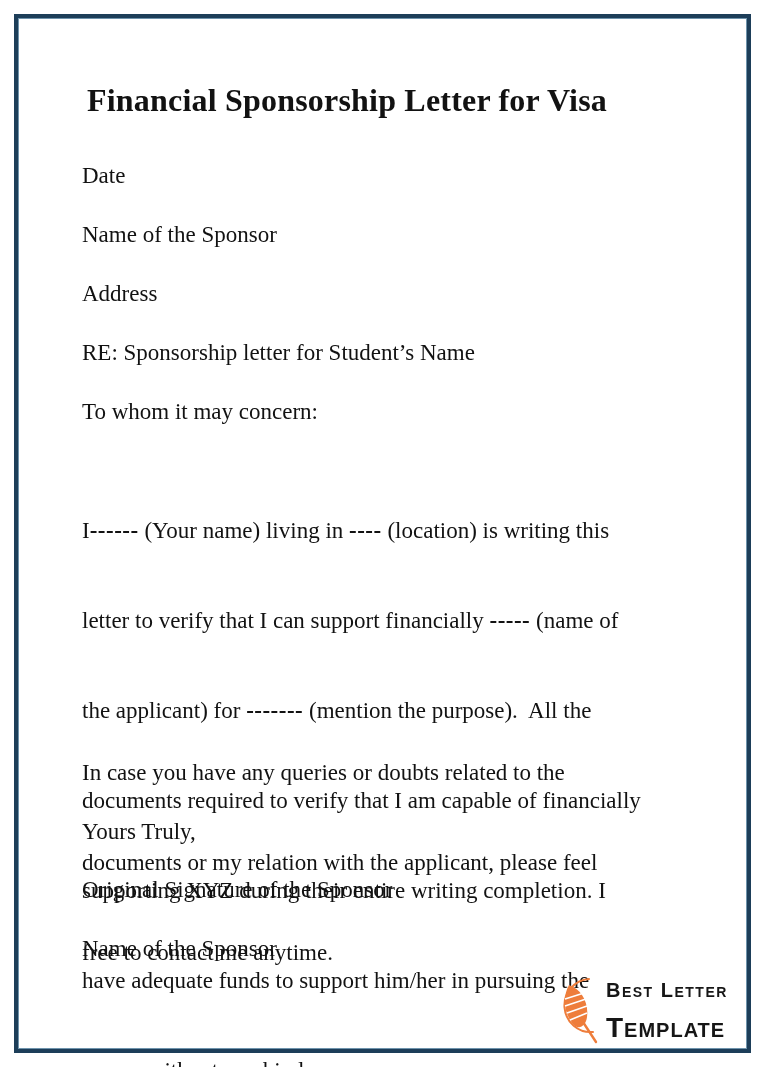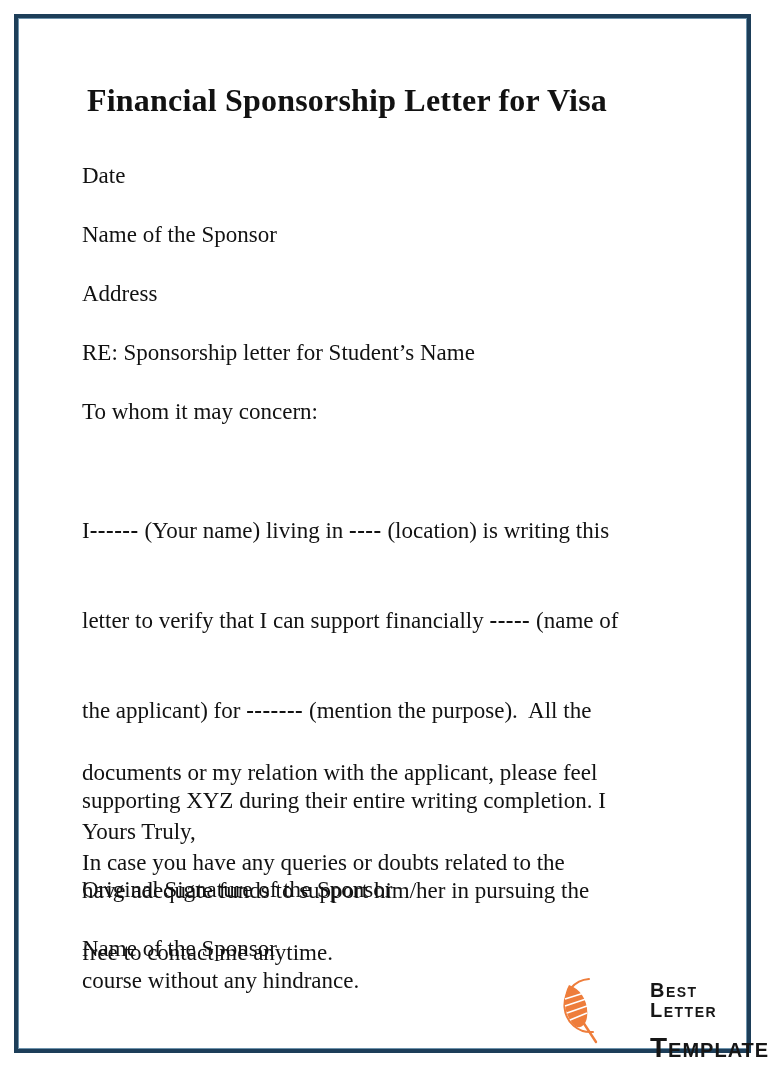--- a/index.html
+++ b/index.html
@@ -43,21 +43,20 @@
   }
   .block b { font-weight: 700; letter-spacing: 0.5px; }
   .pline { white-space: pre-wrap; }
 
   .logo {
     position: absolute;
     left: 552px;
     top: 972px;
     display: flex;
     align-items: flex-start;
-    gap: 44px;
   }
   .logo-icon { width: 52px; height: 80px; flex: 0 0 auto; }
   .logo-text {
     margin-left: 2px;
     padding-top: 8px;
     font-family: "Liberation Sans", "DejaVu Sans", sans-serif;
     color: var(--logo_text, #161616);
     line-height: 1;
   }
   .logo-line1 {
@@ -84,28 +83,29 @@
 <div class="block" style="top:161px">Date</div>
 <div class="block" style="top:220px">Name of the Sponsor</div>
 <div class="block" style="top:279px">Address</div>
 <div class="block" style="top:338px">RE: Sponsorship letter for Student’s Name</div>
 <div class="block" style="top:397px">To whom it may concern:</div>
 
 <div class="block" style="top:456px">
   <div class="pline"><span>I</span><b>------</b><span> (Your name) living in </span><b>----</b><span> (location) is writing this</span></div>
   <div class="pline"><span>letter to verify that I can support financially </span><b>-----</b><span> (name of</span></div>
   <div class="pline"><span>the applicant) for </span><b>-------</b><span> (mention the purpose).  All the</span></div>
+  <div class="pline">documents required to verify that I am capable of financially</div>
   <div class="pline">supporting XYZ during their entire writing completion. I</div>
   <div class="pline">have adequate funds to support him/her in pursuing the</div>
   <div class="pline">course without any hindrance.</div>
 </div>
 
 <div class="block" style="top:698px">
+  <div class="pline">In case you have any queries or doubts related to the</div>
   <div class="pline">documents or my relation with the applicant, please feel</div>
-  <div class="pline">In case you have any queries or doubts related to the</div>
   <div class="pline">free to contact me anytime.</div>
 </div>
 
 <div class="block" style="top:817px">Yours Truly,</div>
 <div class="block" style="top:875px">Original Signature of the Sponsor</div>
 <div class="block" style="top:934px">Name of the Sponsor</div>
 
 <div class="logo">
   <svg class="logo-icon" viewBox="0 0 52 80" xmlns="http://www.w3.org/2000/svg">
     <path d="M 37 7 A 24.5 24.5 0 1 0 41 60" fill="none" stroke="#ee7d3b" stroke-width="2" stroke-linecap="round"></path>

